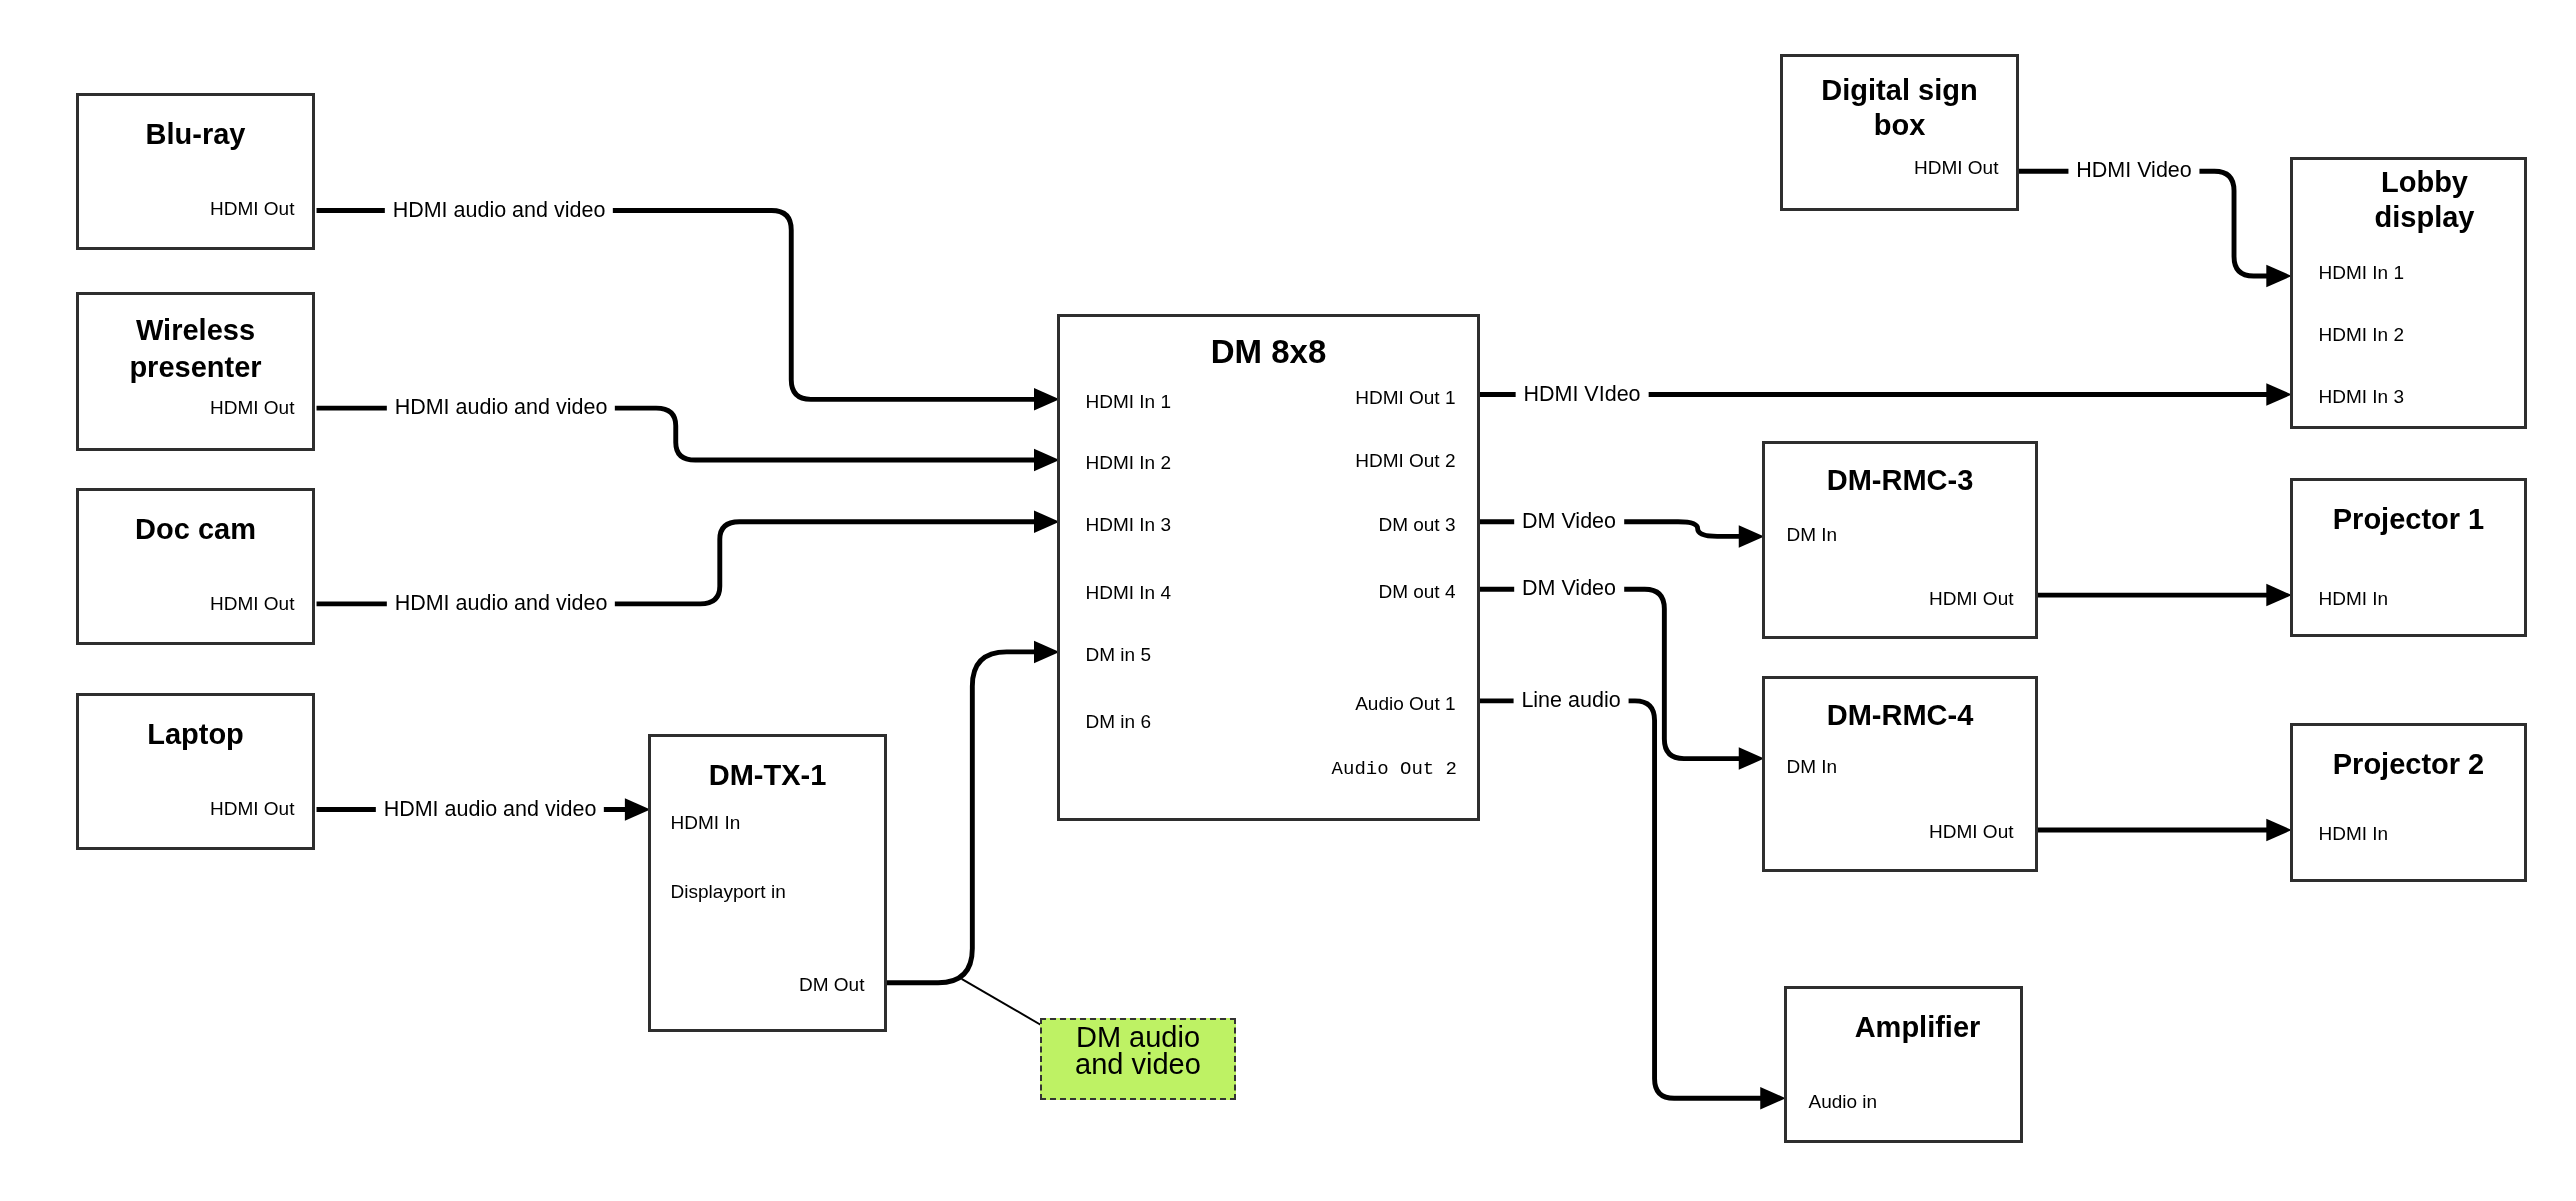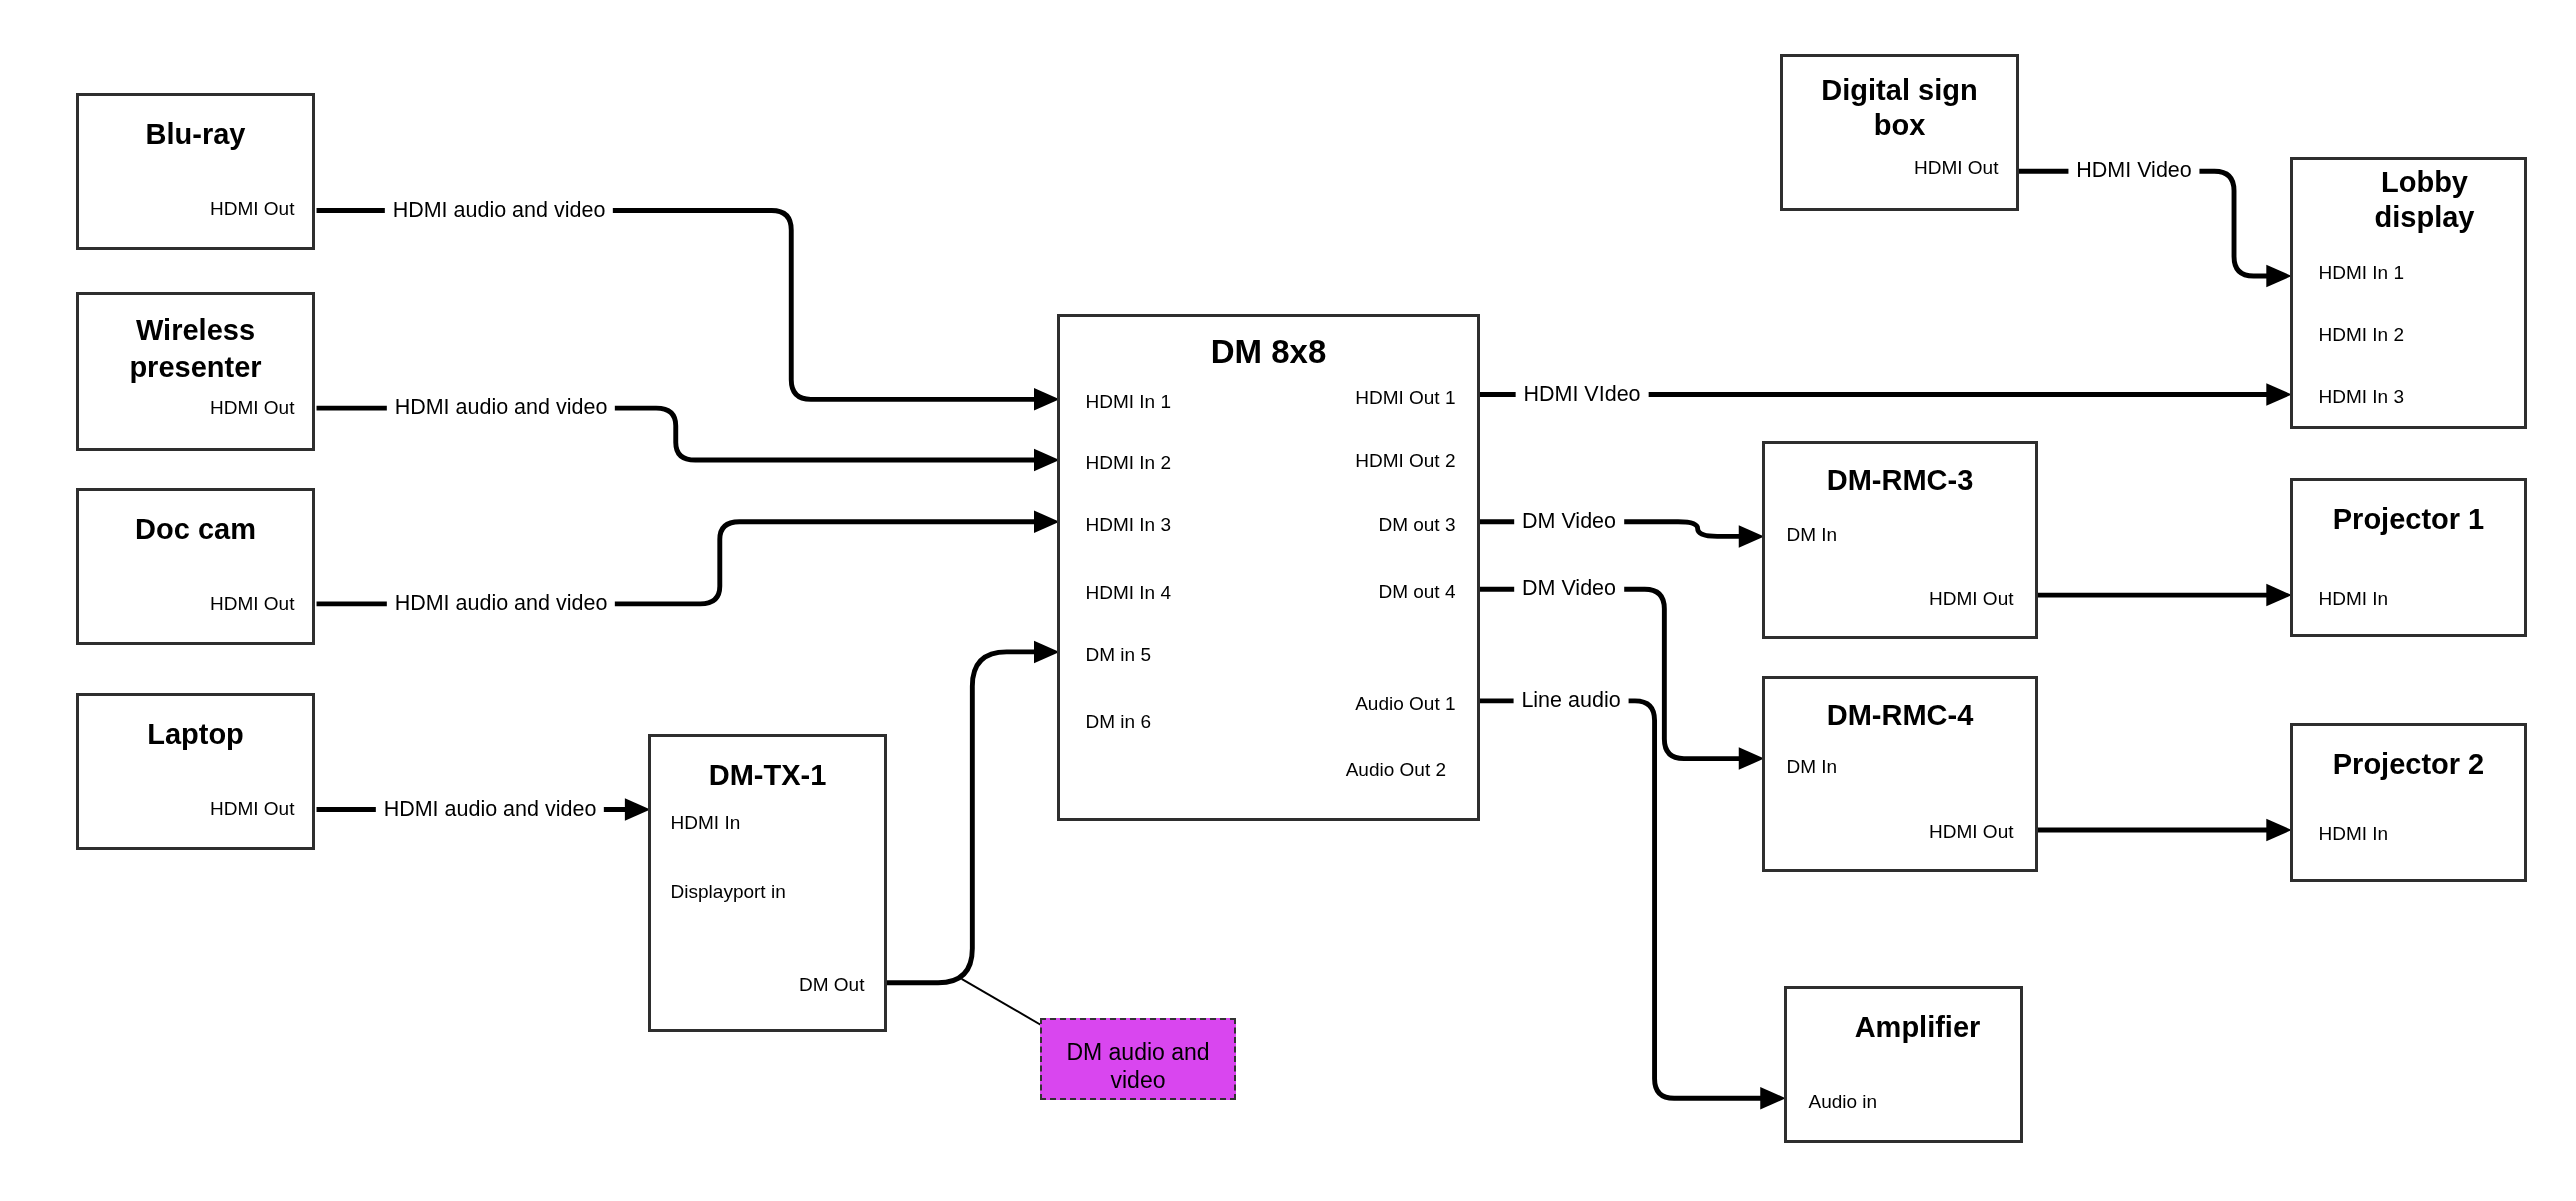--- a/index.html
+++ b/index.html
@@ -59,27 +59,27 @@
     text-align: center;
   }
   #annotation-box {
     position: absolute;
     left: 1040px;
     top: 1018px;
     width: 196px;
     height: 82px;
     box-sizing: border-box;
     border: 2px dashed #333333;
-    background: #d946ef;
-    font-size: 23px;
+    background: #bef264;
+    font-size: 29px;
     line-height: 27.4px;
     color: #000000;
     text-align: center;
     display: flex;
-    align-items: flex-end;
+    align-items: flex-start;
     justify-content: center;
     padding: 3.9px 13.7px;
   }
 </style>
 </head>
 <body>
 
 <div id="canvas">
 
   <svg id="wires" viewBox="0 0 2631 1227" xmlns="http://www.w3.org/2000/svg">
@@ -148,21 +148,21 @@
     <div class="port" style="left:25.5px; top:132px;">HDMI In 2</div>
     <div class="port" style="left:25.5px; top:194px;">HDMI In 3</div>
     <div class="port" style="left:25.5px; top:262px;">HDMI In 4</div>
     <div class="port" style="left:25.5px; top:324px;">DM in 5</div>
     <div class="port" style="left:25.5px; top:391px;">DM in 6</div>
     <div class="port right" style="right:21.5px; top:67px;">HDMI Out 1</div>
     <div class="port right" style="right:21.5px; top:130px;">HDMI Out 2</div>
     <div class="port right" style="right:21.5px; top:194px;">DM out 3</div>
     <div class="port right" style="right:21.5px; top:261px;">DM out 4</div>
     <div class="port right" style="right:21.5px; top:373px;">Audio Out 1</div>
-    <div class="port right" style="right:31px; top:439px;">Audio Out 2</div>
+    <div class="port right" style="right:20px; top:439px;font-family:Liberation Mono, monospace;">Audio Out 2</div>
   </div>
 
   <div class="device" style="left:1780px; top:54px; width:239px; height:157px;">
     <div class="title" style="top:15.7px; line-height:35px;">Digital sign
 box</div>
     <div class="port right" style="right:17.6px; top:97px;">HDMI Out</div>
   </div>
 
   <div class="device" style="left:2290px; top:157px; width:237px; height:272px;">
     <div class="title" style="top:5px; line-height:35px;padding-left:16px;">Lobby

